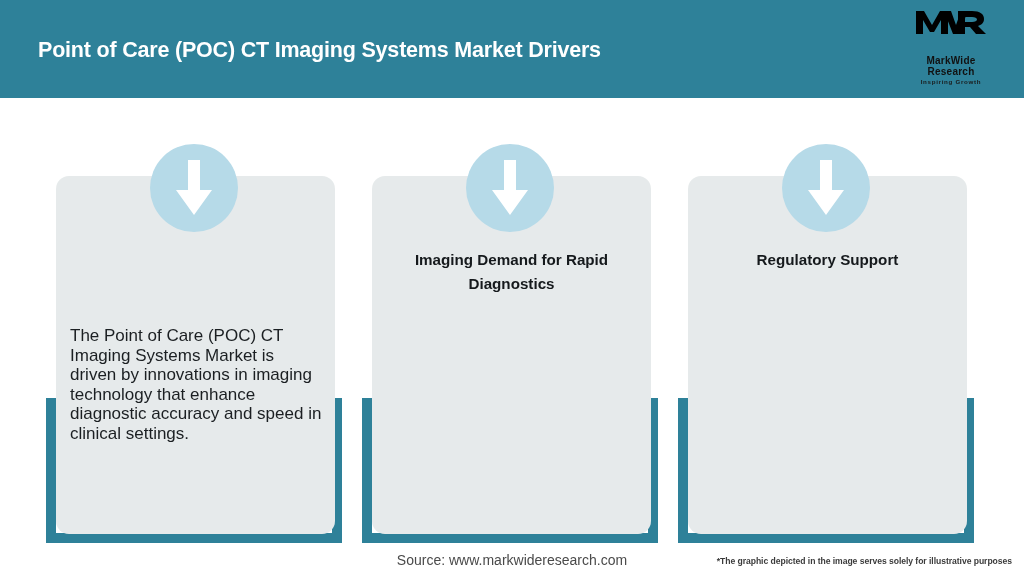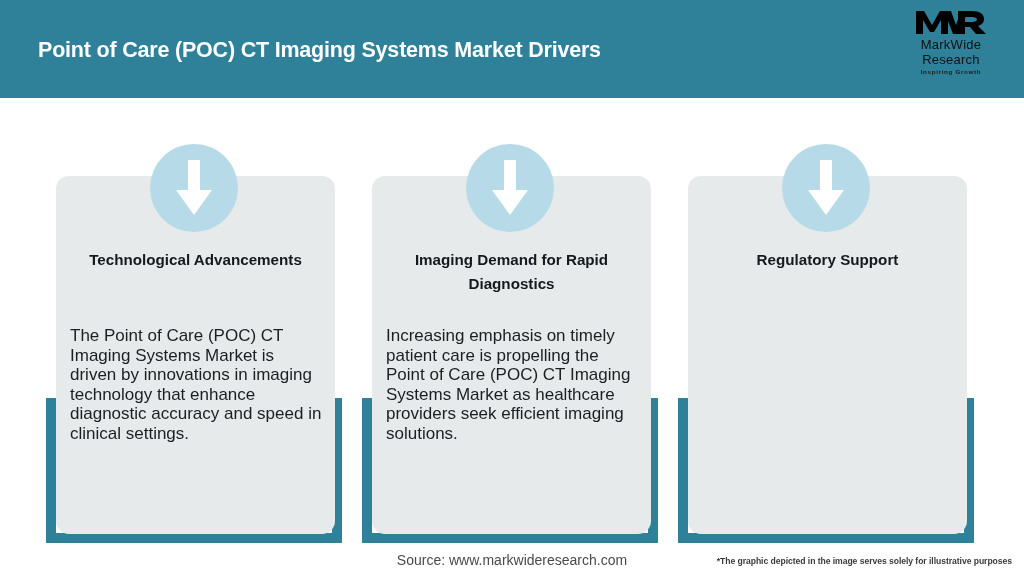--- a/index.html
+++ b/index.html
@@ -47,25 +47,25 @@
     text-align: center;
   }
   .logo-mark {
     display: block;
     height: 27px;
     line-height: 0;
   }
   .logo-mark svg { display: block; margin: 0 auto; }
   .logo-name {
     display: block;
-    font-size: 13px;
-    font-weight: normal;
+    font-size: 10px;
+    font-weight: bold;
     color: #111111;
     letter-spacing: 0.25px;
-    margin-top: 1px;
+    margin-top: 19px;
   }
   .logo-tagline {
     display: block;
     font-size: 6.2px;
     font-weight: bold;
     color: #1a1a1a;
     letter-spacing: 0.7px;
     margin-top: 1px;
   }
 
@@ -201,36 +201,34 @@
   <div class="card-group g0">
     <div class="frame-left"></div>
     <div class="frame-right"></div>
     <div class="frame-bottom"></div>
     <div class="card-panel"></div>
     <div class="icon-circle">
       <svg width="38" height="56" viewBox="0 0 38 56">
         <path d="M13 0 L25 0 L25 30 L37 30 L19 55 L1 30 L13 30 Z" fill="#FFFFFF"></path>
       </svg>
     </div>
-    <div class="card-title">Technological Advancements</div>
     <div class="card-body">The Point of Care (POC) CT Imaging Systems Market is driven by innovations in imaging technology that enhance diagnostic accuracy and speed in clinical settings.</div>
   </div>
 
   <div class="card-group g1">
     <div class="frame-left"></div>
     <div class="frame-right"></div>
     <div class="frame-bottom"></div>
     <div class="card-panel"></div>
     <div class="icon-circle">
       <svg width="38" height="56" viewBox="0 0 38 56">
         <path d="M13 0 L25 0 L25 30 L37 30 L19 55 L1 30 L13 30 Z" fill="#FFFFFF"></path>
       </svg>
     </div>
     <div class="card-title">Imaging Demand for Rapid Diagnostics</div>
-    <div class="card-body">Increasing emphasis on timely patient care is propelling the Point of Care (POC) CT Imaging Systems Market as healthcare providers seek efficient imaging solutions.</div>
   </div>
 
   <div class="card-group g2">
     <div class="frame-left"></div>
     <div class="frame-right"></div>
     <div class="frame-bottom"></div>
     <div class="card-panel"></div>
     <div class="icon-circle">
       <svg width="38" height="56" viewBox="0 0 38 56">
         <path d="M13 0 L25 0 L25 30 L37 30 L19 55 L1 30 L13 30 Z" fill="#FFFFFF"></path>

